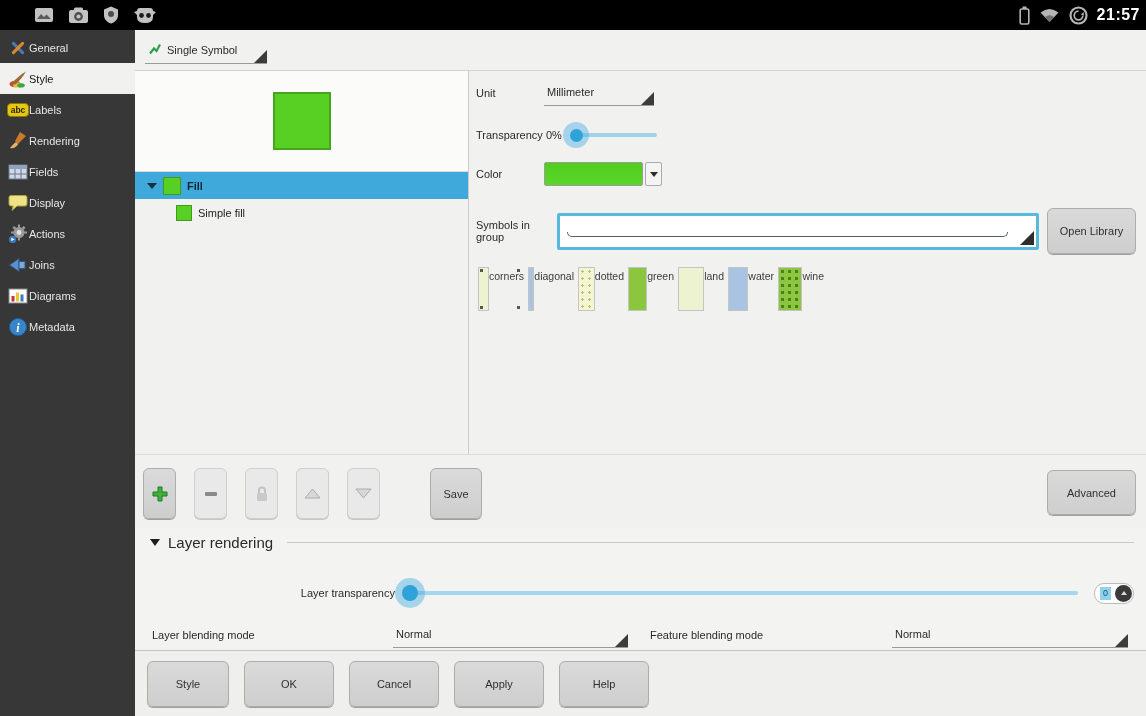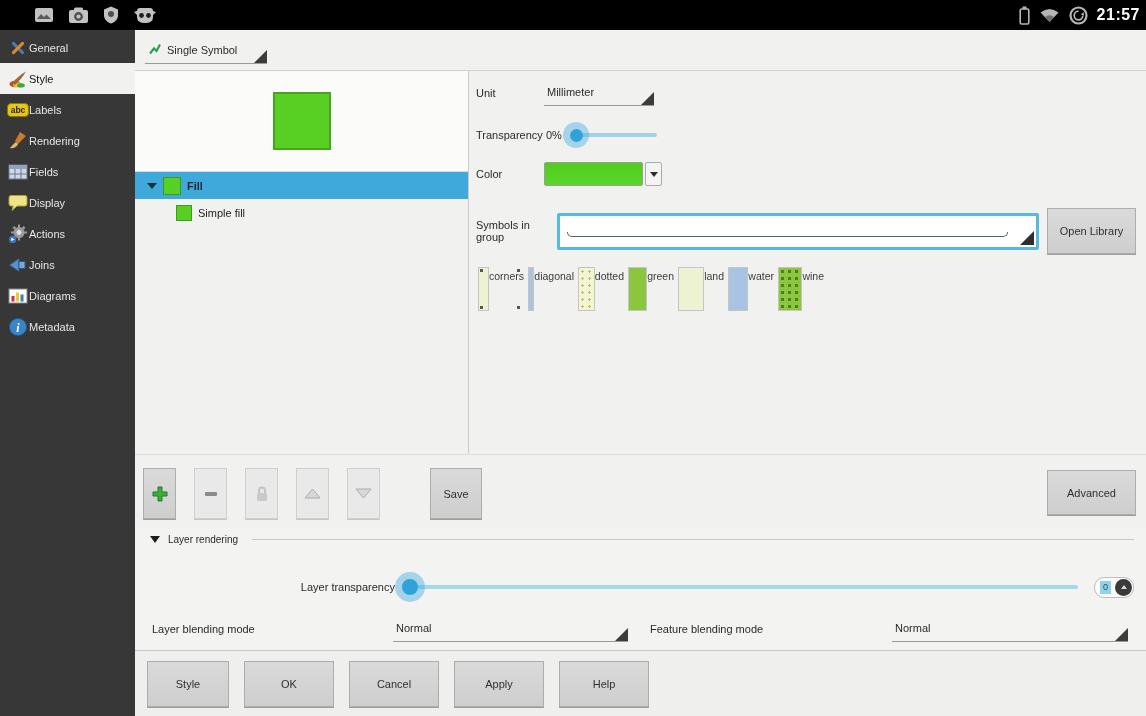--- a/index.html
+++ b/index.html
@@ -89,34 +89,34 @@
                background-image:radial-gradient(#b8bf7a 1.1px, transparent 1.3px);
                background-size:7px 7px; }
   .sw-green { background:#8cc63f; }
   .sw-pale { background:#edf3d0; }
   .sw-wine { background:#8cc63f;
              background-image:radial-gradient(#4e7d1f 1.4px, transparent 1.6px);
              background-size:7px 7px; }
 
   
   .btn { display:flex; align-items:center; justify-content:center; font-size:11px; color:#303030;
-         background:linear-gradient(#dadada,#cecece); border:1px solid #adadad; border-radius:0;
+         background:linear-gradient(#dadada,#cecece); border:1px solid #adadad; border-radius:6px;
          box-shadow:0 1px 0 #9e9e9e; }
   .btn.disabled { background:#e9e9e9; border-color:#cfcfcf; box-shadow:0 1px 0 #c6c6c6; }
 
   .toolbar-row { height:73px; display:flex; align-items:flex-start; padding:13px 10px 0 8px; }
   .icon-btn { width:33px; height:51px; margin-right:18px; }
   .save-btn { width:52px; height:51px; margin-left:32px; }
   .advanced-btn { width:89px; height:45px; margin-left:auto; margin-top:2px; }
 
   
   .layer-rendering { height:122px; padding:6px 12px 0 12px; background:#f3f3f2; }
   .lr-header { display:flex; align-items:center; gap:8px; }
   .lr-tri { width:0; height:0; border-left:5px solid transparent; border-right:5px solid transparent; border-top:7px solid #1d1d1d; margin-left:3px; }
-  .lr-title { font-size:10px; color:#2a2a2a; }
+  .lr-title { font-size:15px; color:#2a2a2a; }
   .lr-line { flex:1; height:1px; background:#c9c9c9; margin-left:6px; }
   .lr-row1 { display:flex; align-items:center; margin-top:26px; }
   .lr-row1 .prop-label { width:248px; padding-left:5px;text-align:right; }
   .big-slider { position:relative; flex:1; height:32px; margin-right:16px; }
   .big-slider .track { position:absolute; left:16px; right:0; top:14px; height:4px; background:#a6d6ec; border-radius:2px; }
   .big-slider .halo { position:absolute; left:0; top:1px; width:30px; height:30px; border-radius:50%; background:rgba(70,172,224,0.45); }
   .big-slider .thumb { position:absolute; left:7px; top:8px; width:16px; height:16px; border-radius:50%; background:#2fa2da; }
   .spinbox { width:40px; height:21px; background:#fdfdfd; border:1px solid #bcbcbc; border-radius:10px;
              display:flex; align-items:center; padding:0 2px 0 5px; position:relative; }
   .spinbox .sel { font-size:9px; line-height:13px; background:#8fd2ea; color:#145064; padding:0 3px; }

